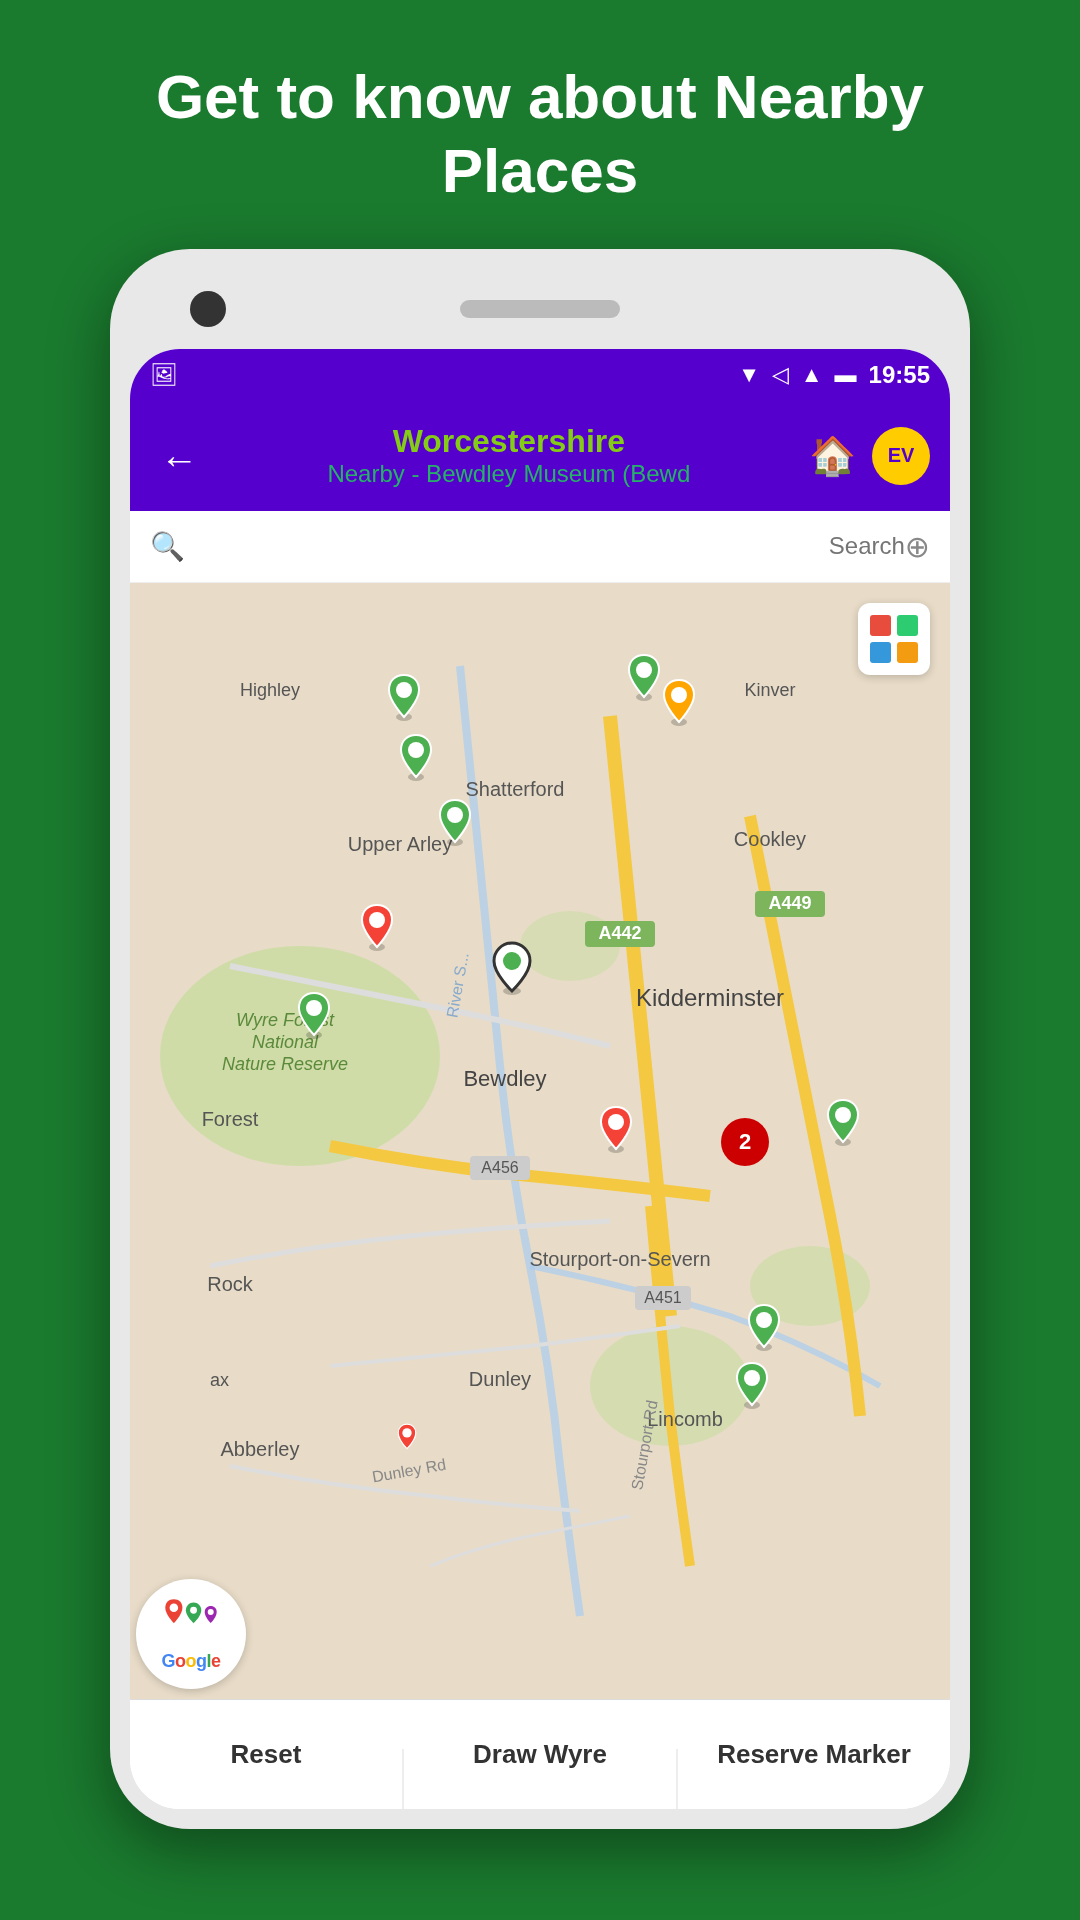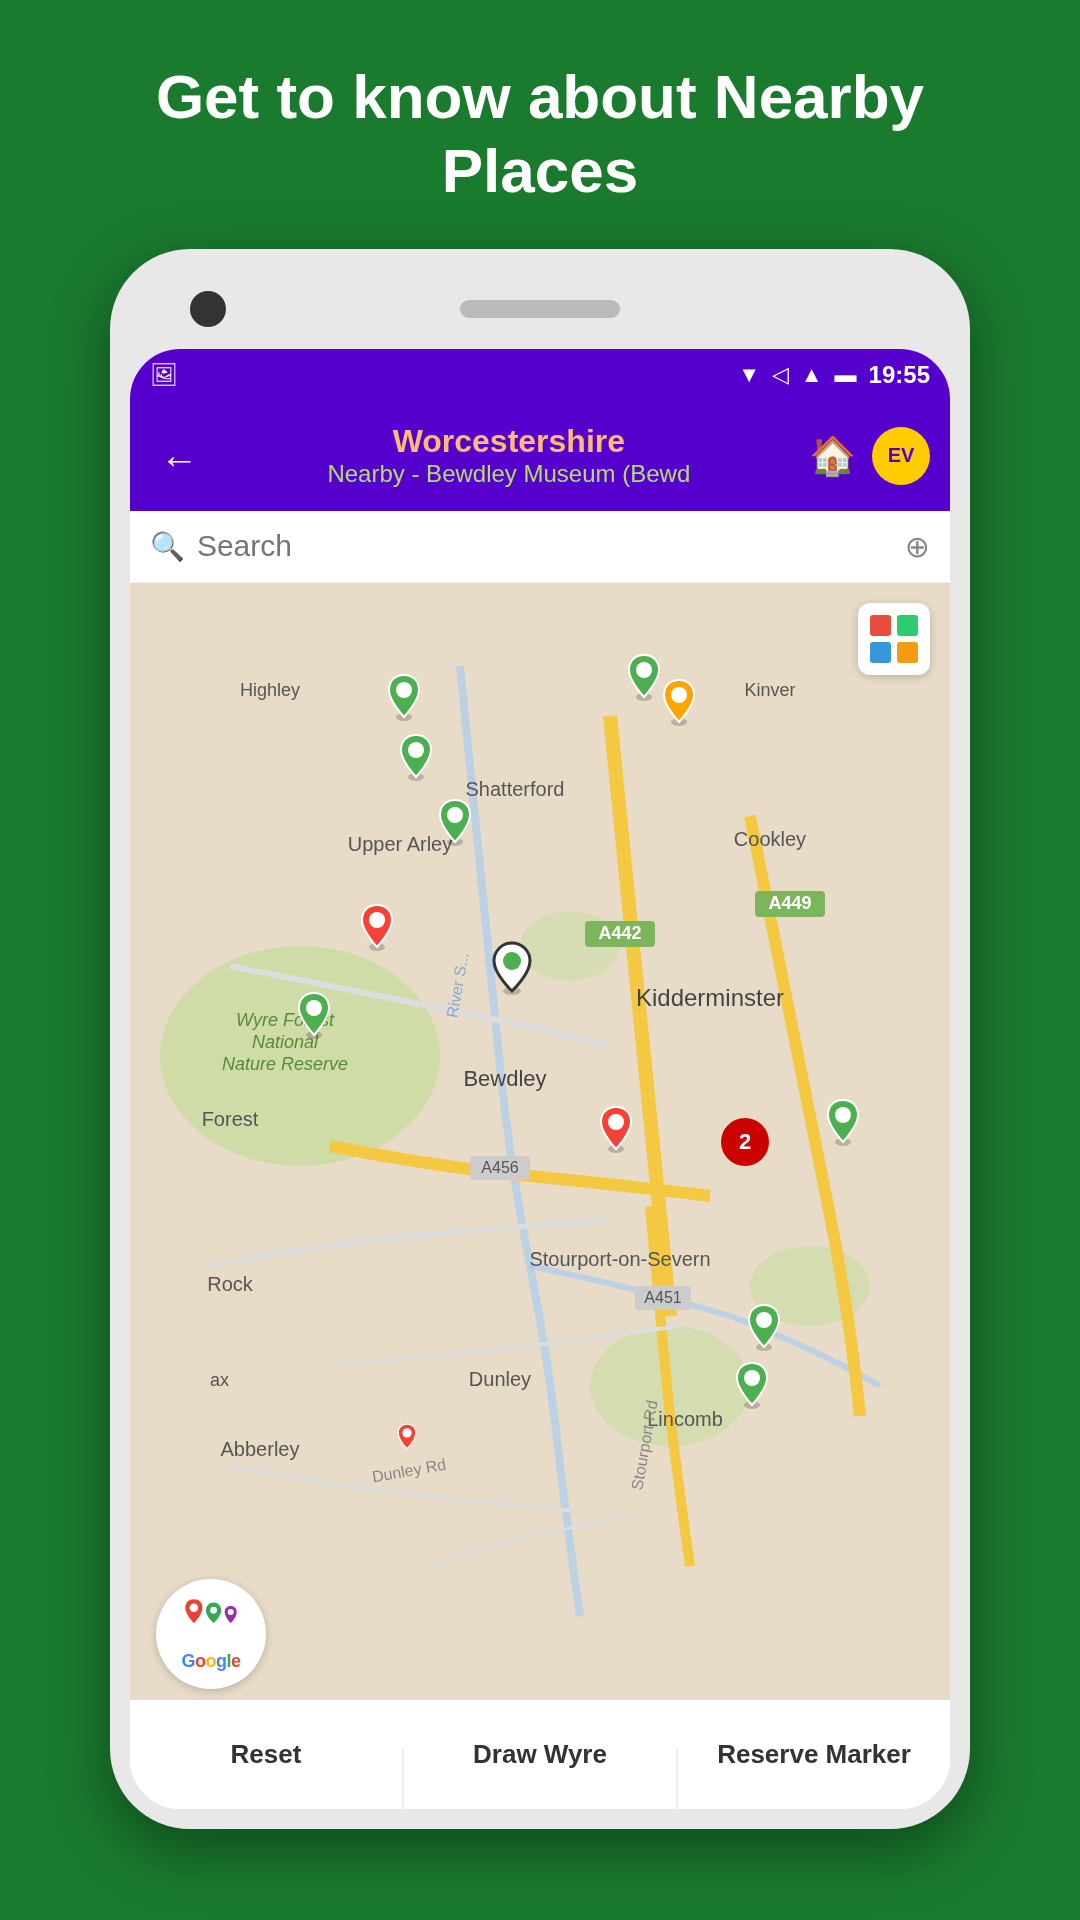--- a/index.html
+++ b/index.html
@@ -109,26 +109,26 @@
       color: white;
       font-size: 38px;
       cursor: pointer;
       padding: 10px;
     }
     .app-bar-title {
       flex: 1;
       text-align: center;
     }
     .app-bar-title-main {
-      color: #fdba74;
+      color: #84cc16;
       font-size: 32px;
       font-weight: bold;
     }
     .app-bar-title-sub {
-      color: #bef264;
+      color: #22c55e;
       font-size: 24px;
       opacity: 0.9;
     }
     .app-bar-home {
       color: white;
       font-size: 38px;
     }
     .app-bar-badge {
       width: 58px;
       height: 58px;
@@ -150,25 +150,26 @@
       padding: 0 20px;
       border-bottom: 1px solid #eee;
     }
     .search-icon {
       font-size: 28px;
       color: #888;
       margin-right: 12px;
     }
     .search-input {
       flex: 1;
-      font-size: 30px;
+      font-size: 24px;
       color: #3b82f6;
       border: none;
       outline: none;
       background: transparent;
+      text-align: right;
     }
     .location-icon {
       font-size: 30px;
       color: #888;
     }
     
     .map-area {
       flex: 1;
       position: relative;
       overflow: hidden;
@@ -432,21 +433,21 @@
 
       
       <div class="map-grid-btn">
         <div class="grid-dot" style="background:#e74c3c;"></div>
         <div class="grid-dot" style="background:#2ecc71;"></div>
         <div class="grid-dot" style="background:#3498db;"></div>
         <div class="grid-dot" style="background:#f39c12;"></div>
       </div>
 
       
-      <div style="position:absolute;bottom:10px;left:26px;background:white;border-radius:50%;width:110px;height:110px;display:flex;flex-direction:column;align-items:center;justify-content:center;box-shadow:0 2px 8px rgba(0,0,0,0.2);">
+      <div style="position:absolute;bottom:10px;left:6px;background:white;border-radius:50%;width:110px;height:110px;display:flex;flex-direction:column;align-items:center;justify-content:center;box-shadow:0 2px 8px rgba(0,0,0,0.2);">
         <div style="display:flex;gap:2px;margin-bottom:4px;">
           <svg width="60" height="52" viewBox="0 0 70 55">
 
             <path d="M15 2 C9 2 5 6 5 12 C5 20 15 30 15 30 C15 30 25 20 25 12 C25 6 21 2 15 2Z" fill="#EA4335"></path>
             <circle cx="15" cy="12" r="5" fill="white"></circle>
 
             <path d="M38 6 C33 6 29 10 29 15 C29 22 38 30 38 30 C38 30 47 22 47 15 C47 10 43 6 38 6Z" fill="#34A853"></path>
             <circle cx="38" cy="15" r="4" fill="white"></circle>
 
             <path d="M58 10 C54 10 51 13 51 17 C51 23 58 30 58 30 C58 30 65 23 65 17 C65 13 62 10 58 10Z" fill="#9C27B0"></path>

